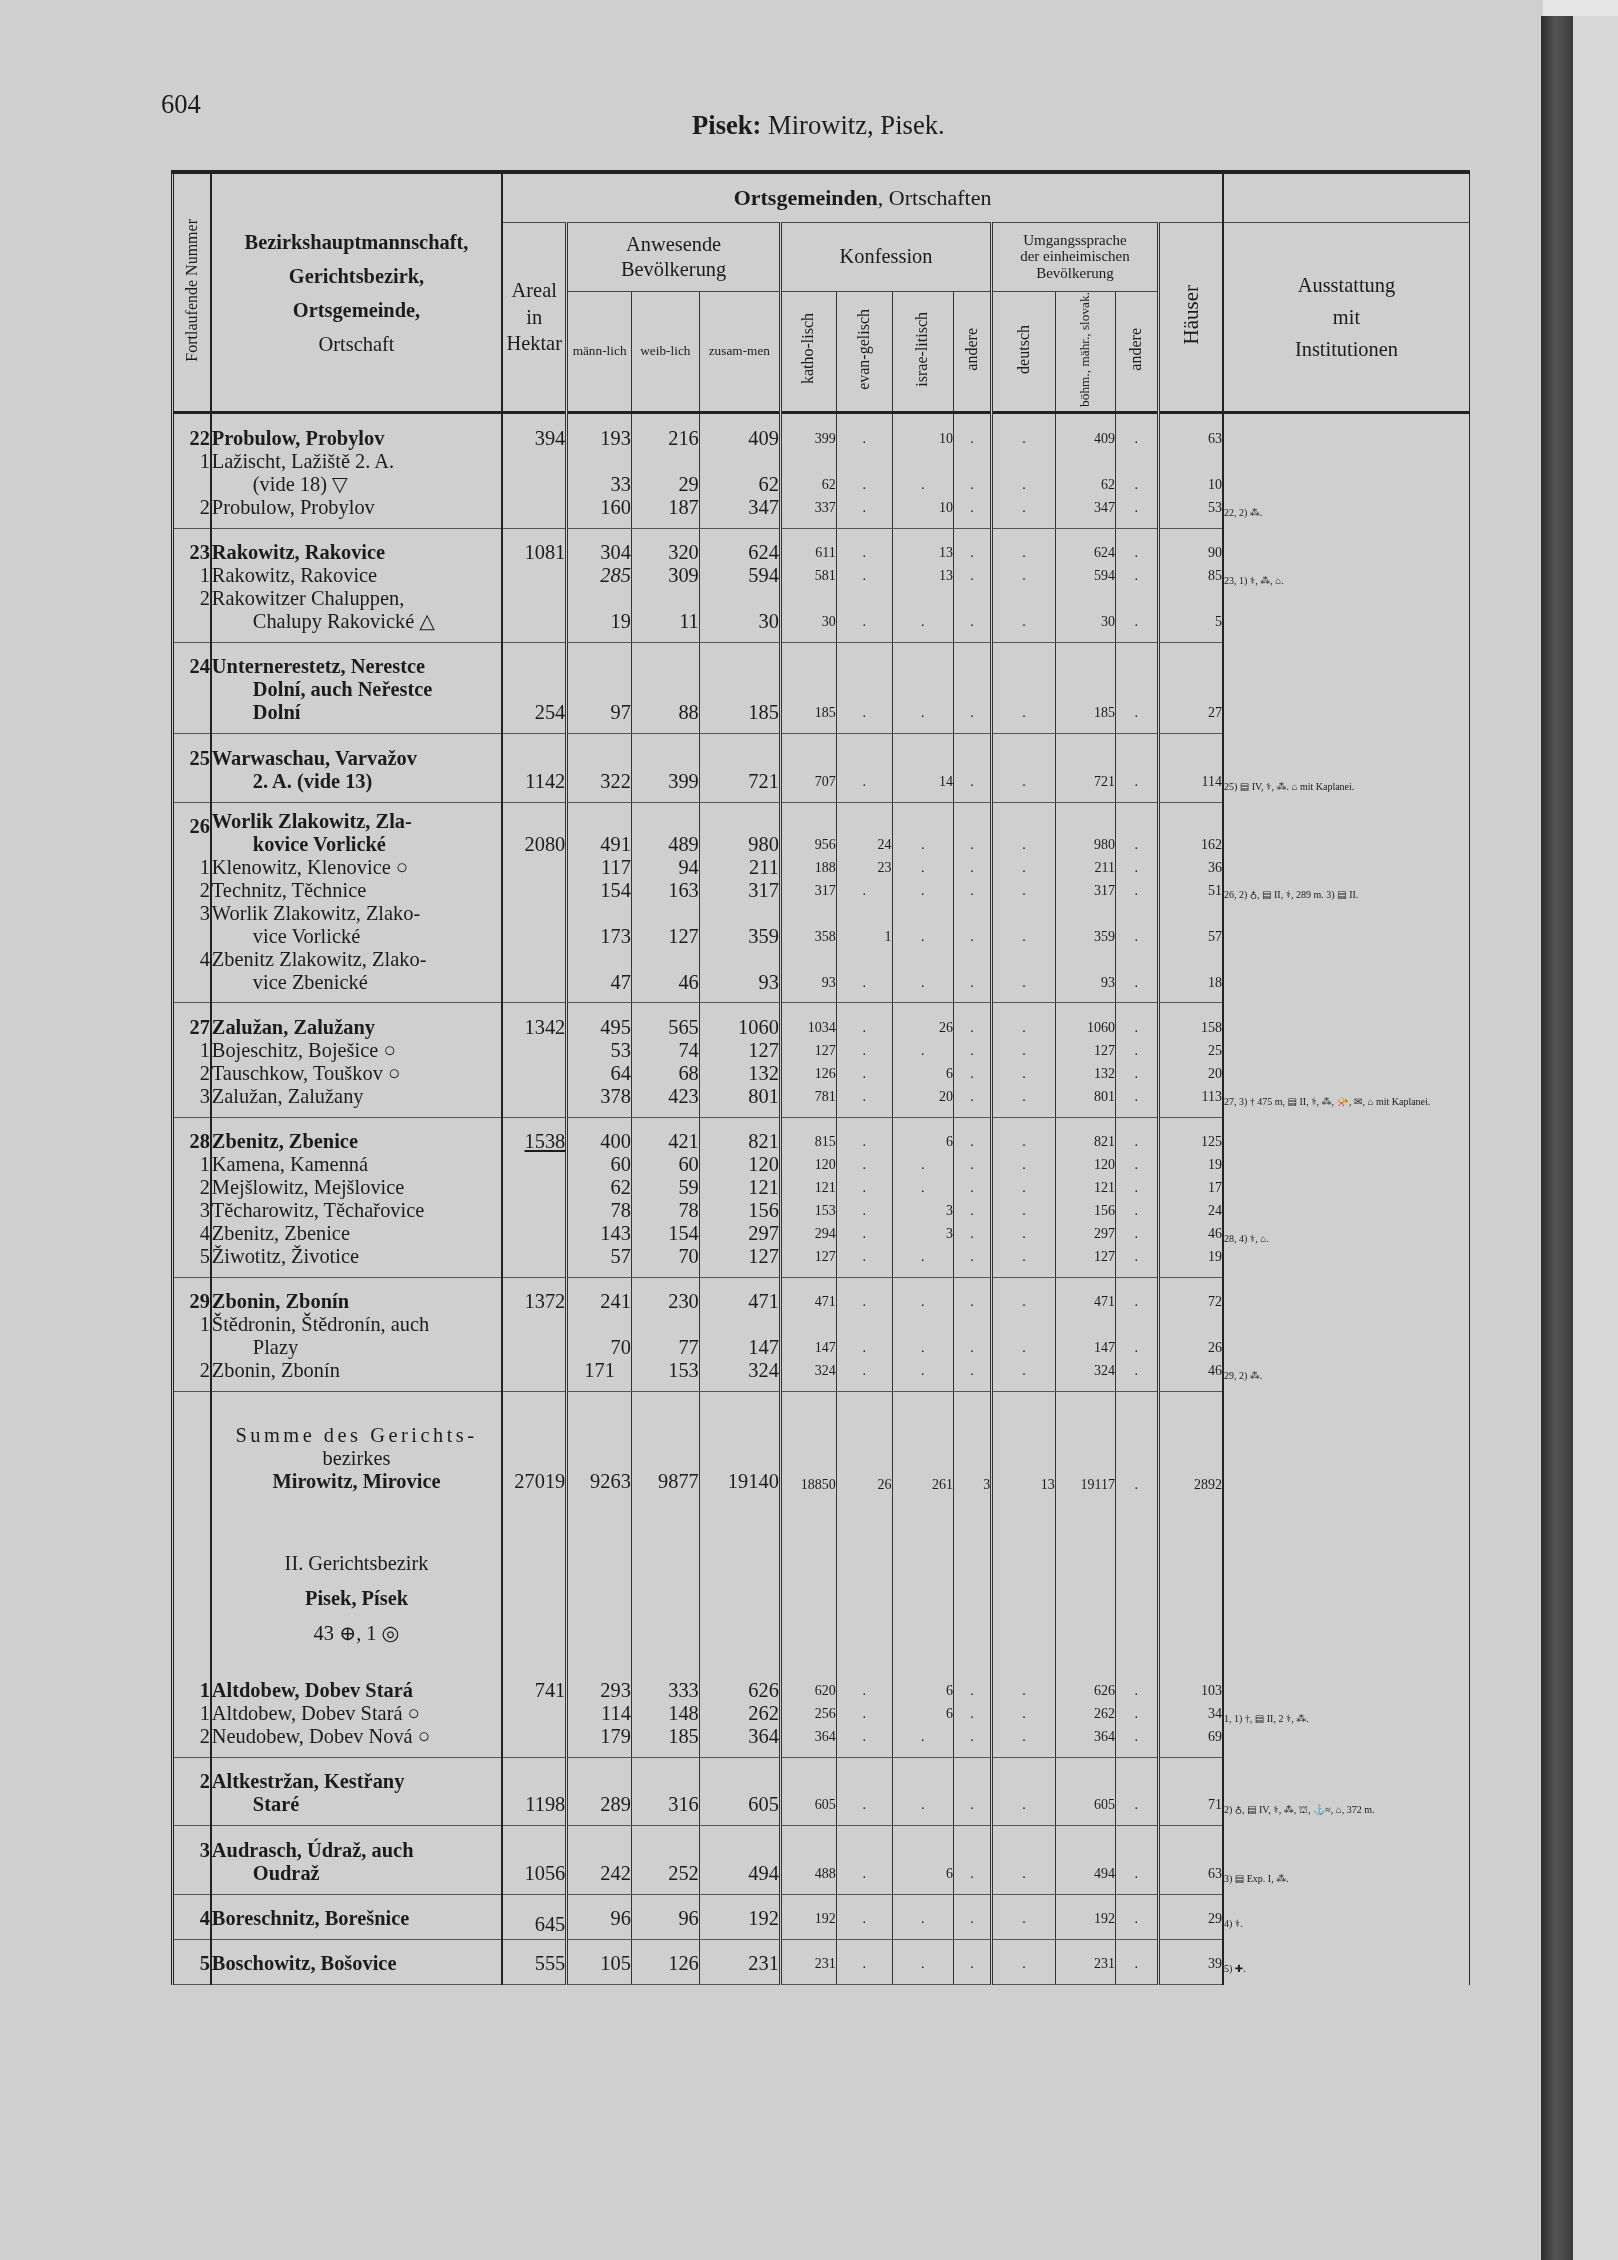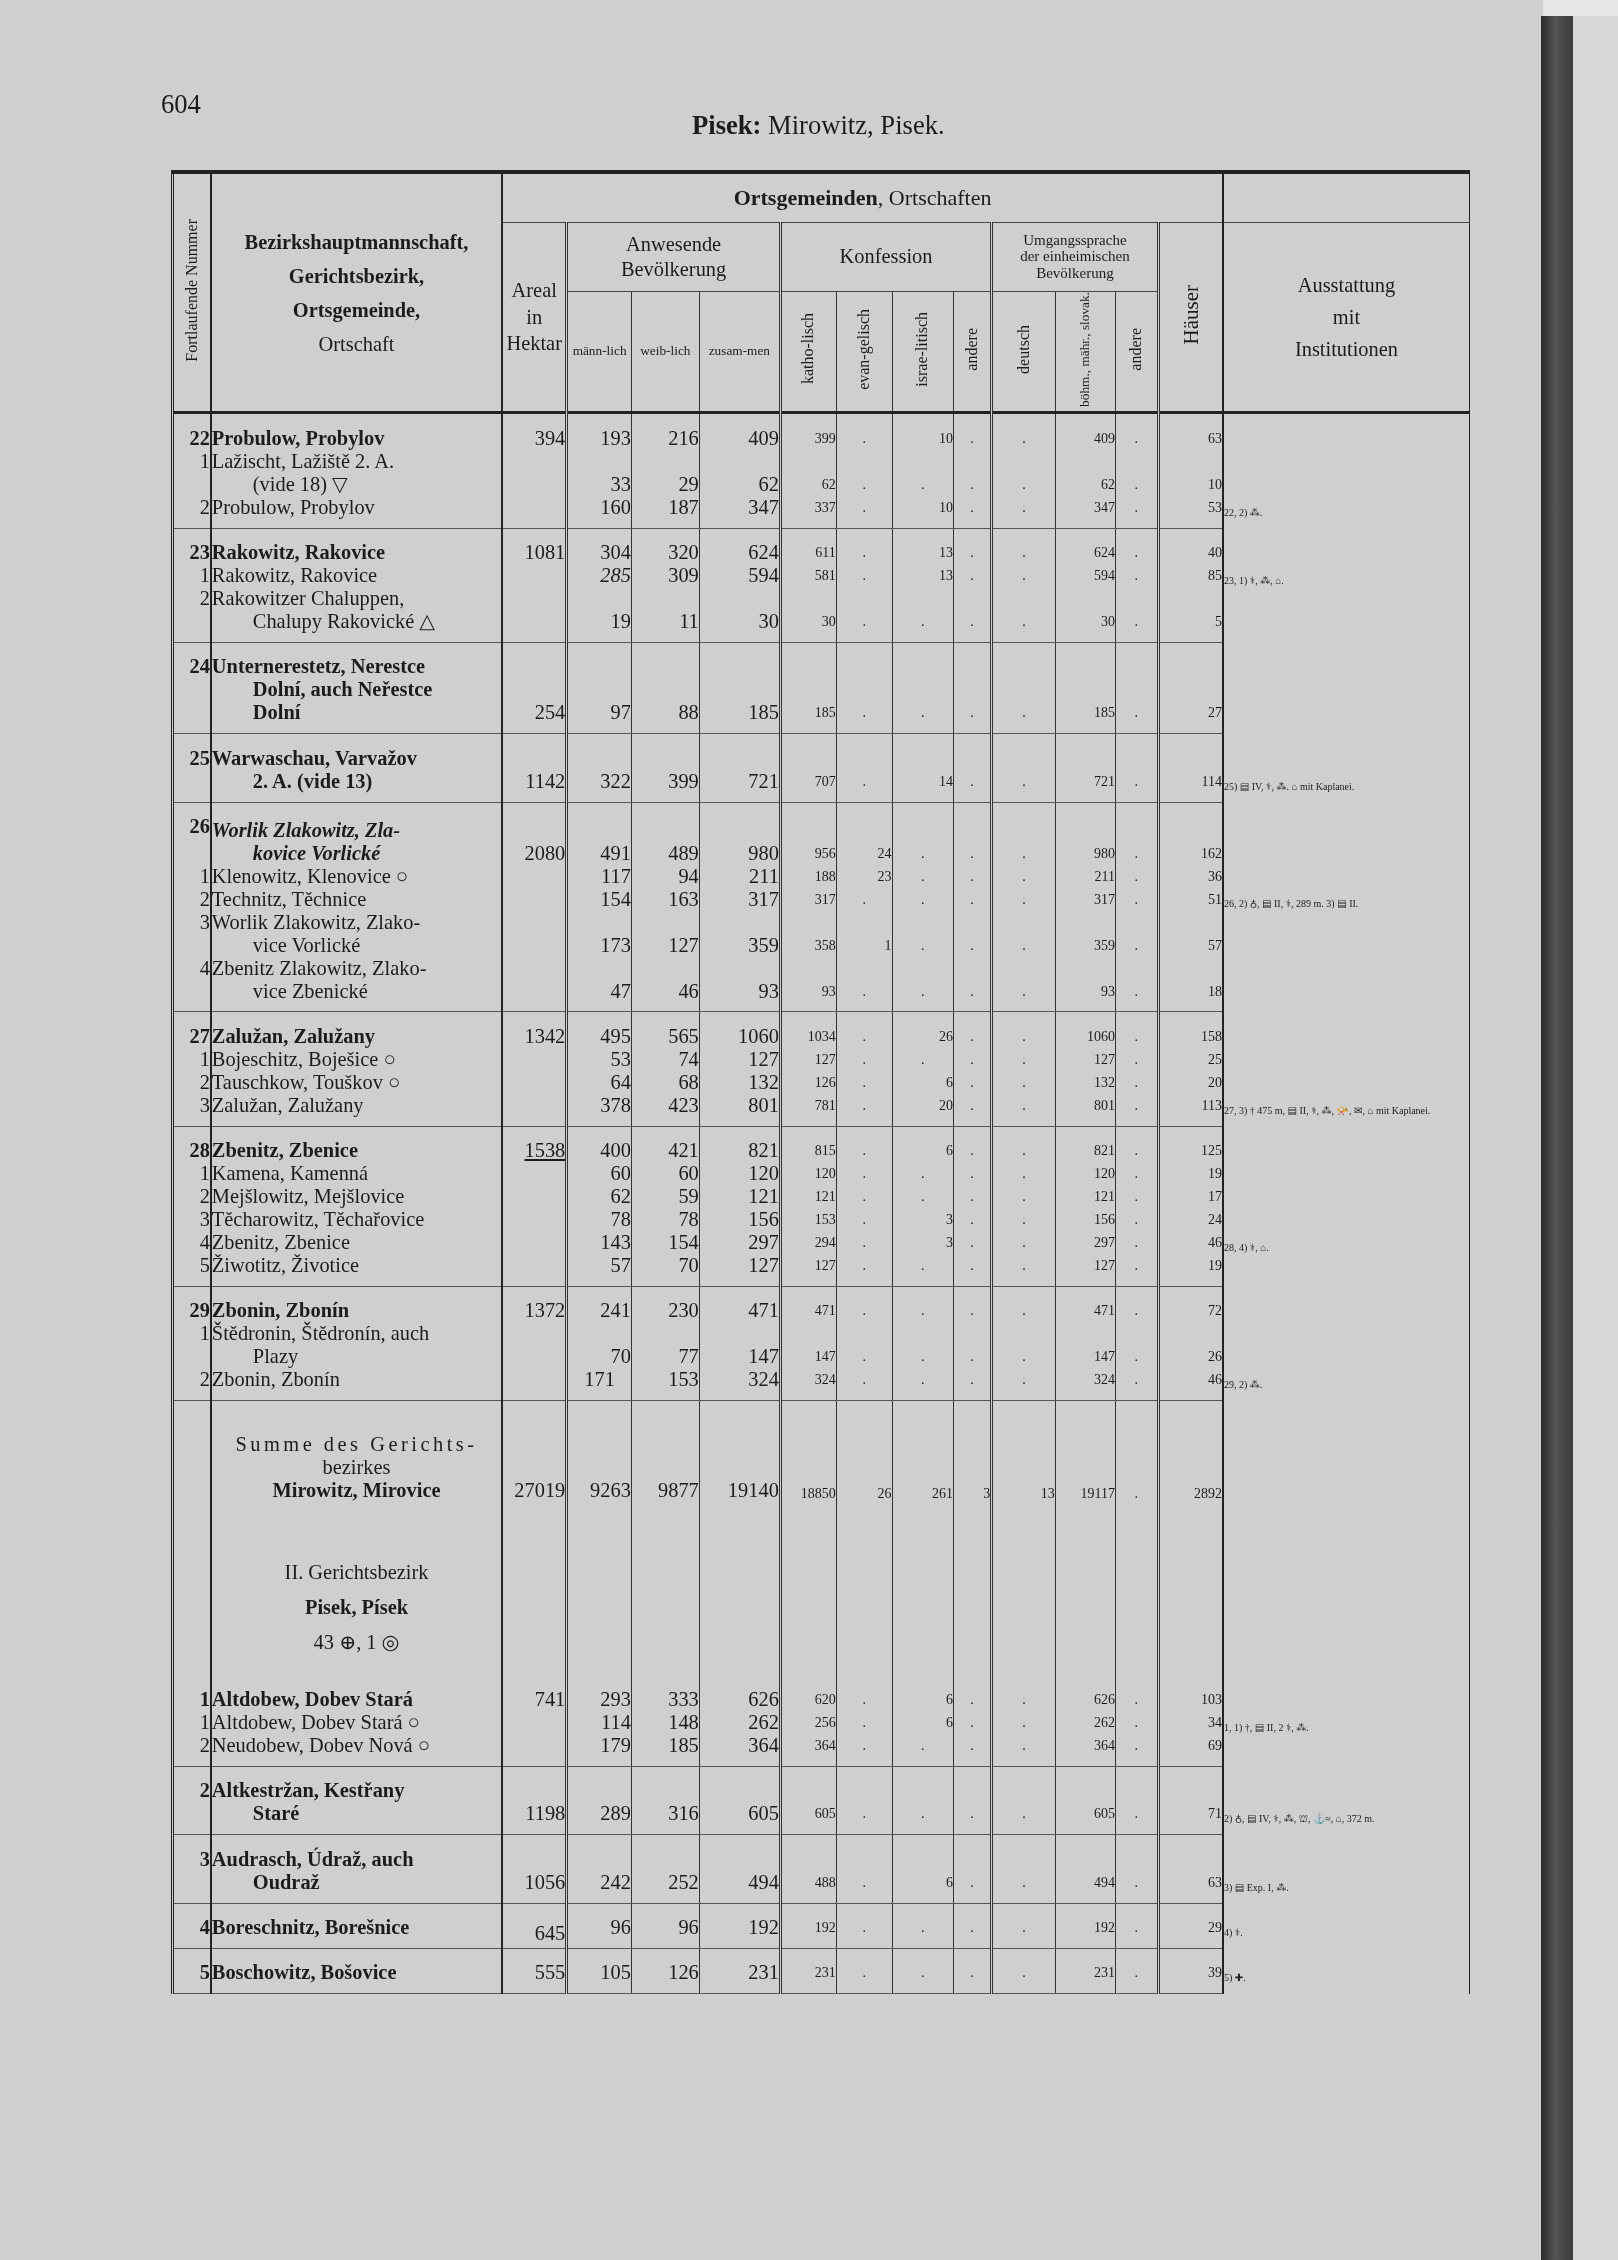--- a/index.html
+++ b/index.html
@@ -202,21 +202,21 @@
           <td class="num dbl" style="padding-top: 12.4px; vertical-align: bottom; padding-bottom: 0px; line-height: 23px;">304</td>
           <td class="num" style="padding-top: 12.4px; vertical-align: bottom; padding-bottom: 0px; line-height: 23px;">320</td>
           <td class="num" style="padding-top: 12.4px; vertical-align: bottom; padding-bottom: 0px; line-height: 23px;">624</td>
           <td class="numsm dbl" style="padding-top: 12.4px; vertical-align: bottom; padding-bottom: 0px; line-height: 23px;">611</td>
           <td class="dot" style="padding-top: 12.4px; vertical-align: bottom; padding-bottom: 0px; line-height: 23px;">.</td>
           <td class="numsm" style="padding-top: 12.4px; vertical-align: bottom; padding-bottom: 0px; line-height: 23px;">13</td>
           <td class="dot" style="padding-top: 12.4px; vertical-align: bottom; padding-bottom: 0px; line-height: 23px;">.</td>
           <td class="dot dbl" style="padding-top: 12.4px; vertical-align: bottom; padding-bottom: 0px; line-height: 23px;">.</td>
           <td class="numsm" style="padding-top: 12.4px; vertical-align: bottom; padding-bottom: 0px; line-height: 23px;">624</td>
           <td class="dot" style="padding-top: 12.4px; vertical-align: bottom; padding-bottom: 0px; line-height: 23px;">.</td>
-          <td class="numsm dbl" style="padding-top: 12.4px; vertical-align: bottom; padding-bottom: 0px; line-height: 23px;">40</td>
+          <td class="numsm dbl" style="padding-top: 12.4px; vertical-align: bottom; padding-bottom: 0px; line-height: 23px;">90</td>
           <td class="notes thick" style="padding-top: 12.4px; padding-bottom: 0px; vertical-align: bottom; white-space: normal;"></td>
         </tr>
         <tr>
           <td class="nr" style="padding-bottom: 0px; vertical-align: top;">1</td>
           <td class="name thick" style="padding-bottom: 0px;">
             <div class="line">Rakowitz, Rakovice</div>
           </td>
           <td class="num thick" style="vertical-align: bottom; padding-bottom: 0px; line-height: 23px;"></td>
           <td class="num dbl" style="vertical-align: bottom; padding-bottom: 0px; line-height: 23px; font-style: italic;">285</td>
           <td class="num" style="vertical-align: bottom; padding-bottom: 0px; line-height: 23px;">309</td>
@@ -287,21 +287,21 @@
           <td class="numsm" style="padding-top: 12.4px; vertical-align: bottom; padding-bottom: 8.9px; line-height: 23px;">14</td>
           <td class="dot" style="padding-top: 12.4px; vertical-align: bottom; padding-bottom: 8.9px; line-height: 23px;">.</td>
           <td class="dot dbl" style="padding-top: 12.4px; vertical-align: bottom; padding-bottom: 8.9px; line-height: 23px;">.</td>
           <td class="numsm" style="padding-top: 12.4px; vertical-align: bottom; padding-bottom: 8.9px; line-height: 23px;">721</td>
           <td class="dot" style="padding-top: 12.4px; vertical-align: bottom; padding-bottom: 8.9px; line-height: 23px;">.</td>
           <td class="numsm dbl" style="padding-top: 12.4px; vertical-align: bottom; padding-bottom: 8.9px; line-height: 23px;">114</td>
           <td class="notes thick" style="padding-top: 12.4px; padding-bottom: 8.9px; vertical-align: bottom; white-space: normal;">25) ▤ IV, ⚕, ⁂. ⌂ mit Kaplanei.</td>
         </tr>
         <tr>
           <td class="nr b" style="padding-top: 12.4px; padding-bottom: 0px; vertical-align: top;">26</td>
-          <td class="name thick" style="padding-top: 16px; padding-bottom: 0px; font-style: italic;">
+          <td class="name thick" style="padding-top: 7px; padding-bottom: 0px;">
             <div class="line b">Worlik Zlakowitz, Zla-</div>
             <div class="line b indent">kovice Vorlické</div>
           </td>
           <td class="num thick" style="padding-top: 12.4px; vertical-align: bottom; padding-bottom: 0px; line-height: 23px;">2080</td>
           <td class="num dbl" style="padding-top: 12.4px; vertical-align: bottom; padding-bottom: 0px; line-height: 23px;">491</td>
           <td class="num" style="padding-top: 12.4px; vertical-align: bottom; padding-bottom: 0px; line-height: 23px;">489</td>
           <td class="num" style="padding-top: 12.4px; vertical-align: bottom; padding-bottom: 0px; line-height: 23px;">980</td>
           <td class="numsm dbl" style="padding-top: 12.4px; vertical-align: bottom; padding-bottom: 0px; line-height: 23px;">956</td>
           <td class="numsm" style="padding-top: 12.4px; vertical-align: bottom; padding-bottom: 0px; line-height: 23px;">24</td>
           <td class="dot" style="padding-top: 12.4px; vertical-align: bottom; padding-bottom: 0px; line-height: 23px;">.</td>

